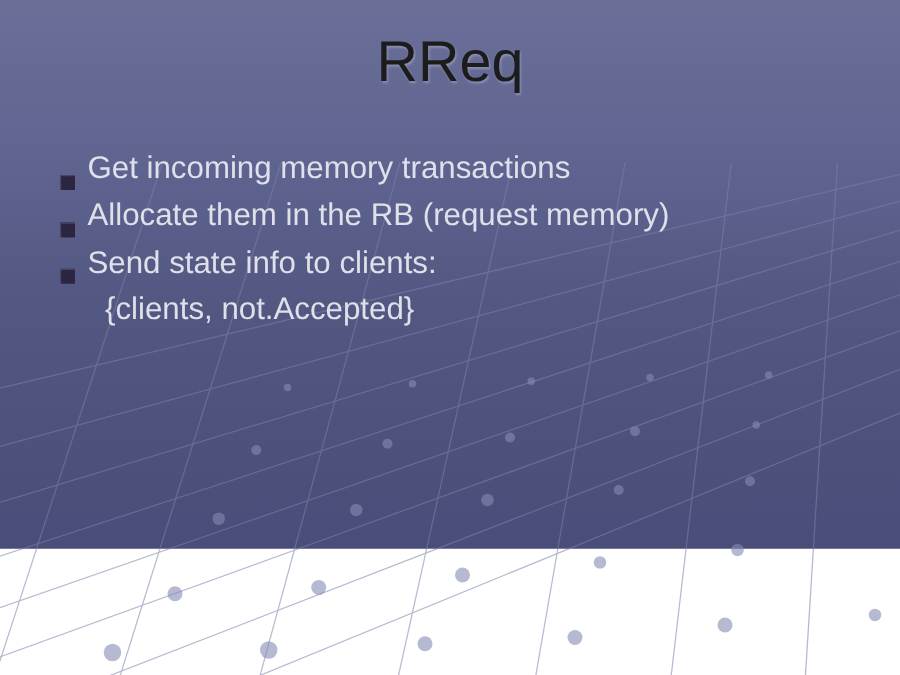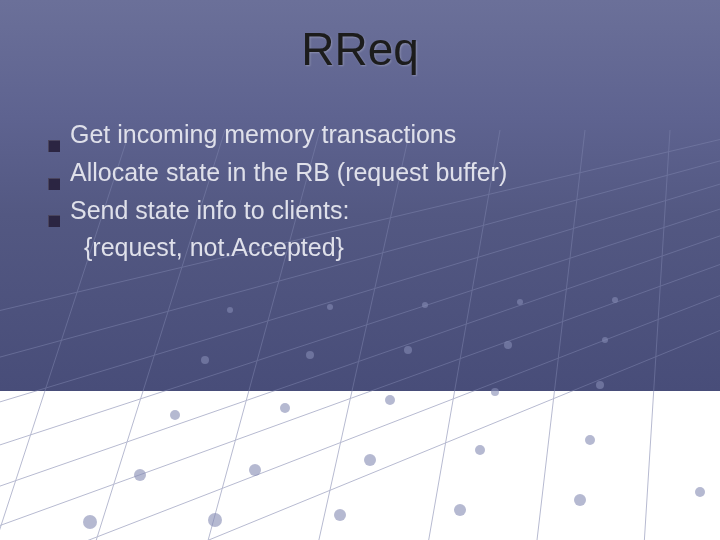--- a/index.html
+++ b/index.html
@@ -1,16 +1,16 @@
 <!DOCTYPE html>
 <html><head>
 <meta charset="utf-8">
 <style>
 html,body{margin:0;padding:0;width:720px;height:540px;overflow:hidden;font-family:Arial,Helvetica,sans-serif}
-.slide{position:relative;width:720px;height:391px;background:linear-gradient(180deg,#6b7099 0%,#5e6390 30%,#535882 55%,#484d79 100%);color:#e9e9ef}
+.slide{position:relative;width:720px;height:439px;background:linear-gradient(180deg,#6b7099 0%,#5e6390 30%,#535882 55%,#484d79 100%);color:#e9e9ef}
 .grid{position:absolute;inset:0;pointer-events:none}
 .title{position:absolute;left:0;right:0;top:22px;text-align:center;font-size:46px;font-weight:400;color:#1c1c1c;text-shadow:1px 1px 2px rgba(255,255,255,.25)}
 .body{position:absolute;left:48px;top:118px;right:40px;color:#dfe0ea;font-size:25px;line-height:1.35}
 .item{display:flex;align-items:flex-end;margin-bottom:4px}
 .bullet{flex:none;width:12px;height:12px;margin:10px 10px 0 0;background:#2b2542;box-shadow:inset 1px 1px 0 rgba(255,255,255,.15)}
 .sub{margin-left:36px}
 </style>
 </head>
 <body>
 
@@ -65,21 +65,21 @@
 
   <div class="title">RReq</div>
 
   <div class="body">
     <div class="item">
       <span class="bullet"></span>
       <span>Get incoming memory transactions</span>
     </div>
     <div class="item">
       <span class="bullet"></span>
-      <span>Allocate state in the RB (request buffer)</span>
+      <span>Allocate them in the RB (request memory)</span>
     </div>
     <div class="item">
       <span class="bullet"></span>
       <span>Send state info to clients:</span>
     </div>
-    <div class="sub">{request, not.Accepted}</div>
+    <div class="sub">{clients, not.Accepted}</div>
   </div>
 </div>
 
 </body></html>

